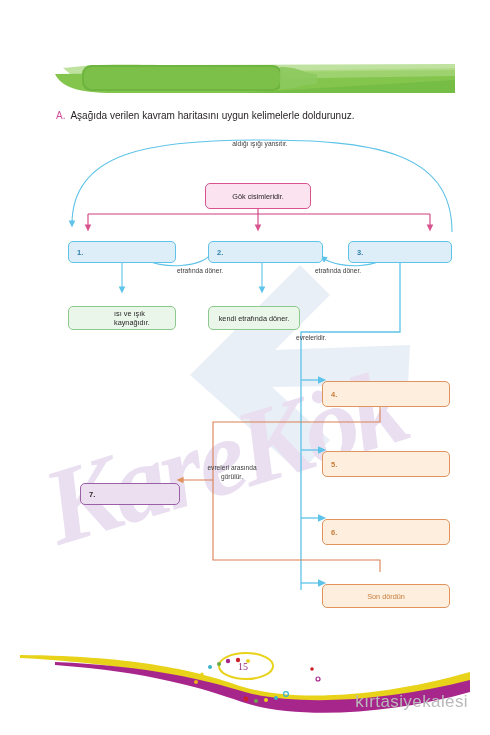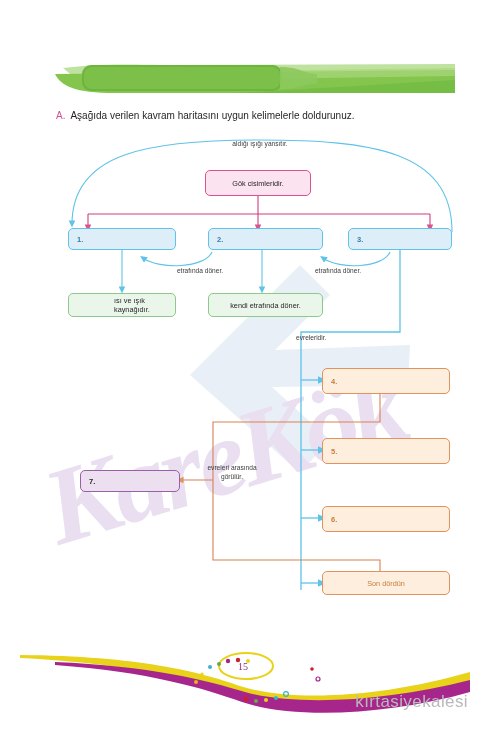--- a/index.html
+++ b/index.html
@@ -50,21 +50,21 @@
     font-size:10px;font-weight:normal;white-space:nowrap;
   }
   #instruction .letter{color:#d14f9a;margin-right:5px;}
 
   
   #diagram{position:absolute;left:0;top:0;width:490px;height:735px;z-index:2;}
 
   .node{
     position:absolute;box-sizing:border-box;
     border-radius:5px;display:flex;align-items:center;
-    font-size:7.3px;z-index:3;
+    font-size:7.3px;z-index:3;margin-top:13px;
   }
   .node.centered{justify-content:center;}
   .node.numbered{padding-left:8px;font-weight:bold;font-size:7.5px;}
 
   .n-pink{background:#fbe4ef;border:1.1px solid #d9538f;color:#231f20;}
   .n-blue{background:#ddeef8;border:1.1px solid #5ec3e8;color:#2f7fa8;}
   .n-green{background:#eaf6ea;border:1.1px solid #8cc98c;color:#231f20;}
   .n-orange{background:#fdeede;border:1.1px solid #e0935c;color:#c87d3c;}
   .n-purple{background:#ece0f0;border:1.3px solid #9b5fa8;color:#231f20;}
 
@@ -170,21 +170,21 @@
 <div class="node n-pink centered" style="left:205px;top:170px;width:106px;height:26px;">Gök cisimleridir.</div>
 
 <div class="node n-blue numbered" style="left:68px;top:228px;width:108px;height:22px;">1.</div>
 <div class="node n-blue numbered" style="left:208px;top:228px;width:115px;height:22px;">2.</div>
 <div class="node n-blue numbered" style="left:348px;top:228px;width:104px;height:22px;">3.</div>
 
 <div class="edge-label" style="left:150px;top:267px;width:100px;">etrafında döner.</div>
 <div class="edge-label" style="left:288px;top:267px;width:100px;">etrafında döner.</div>
 
 <div class="node n-green centered" style="left:68px;top:293px;width:108px;height:24px;padding-left:45px;">ısı ve ışık kaynağıdır.</div>
-<div class="node n-green centered" style="left:208px;top:293px;width:115px;height:24px;">kendi etrafında döner.</div>
+<div class="node n-green centered" style="left:208px;top:293px;width:92px;height:24px;">kendi etrafında döner.</div>
 
 <div class="edge-label" style="left:296px;top:334px;width:90px;text-align:left;">evreleridir.</div>
 
 <div class="node n-orange numbered" style="left:322px;top:368px;width:128px;height:26px;">4.</div>
 <div class="node n-orange numbered" style="left:322px;top:438px;width:128px;height:26px;">5.</div>
 <div class="node n-orange numbered" style="left:322px;top:506px;width:128px;height:26px;">6.</div>
 <div class="node n-orange centered" style="left:322px;top:571px;width:128px;height:24px;">Son dördün</div>
 
 <div class="edge-label" style="left:196px;top:464px;width:72px;">evreleri arasında görülür.</div>
 

